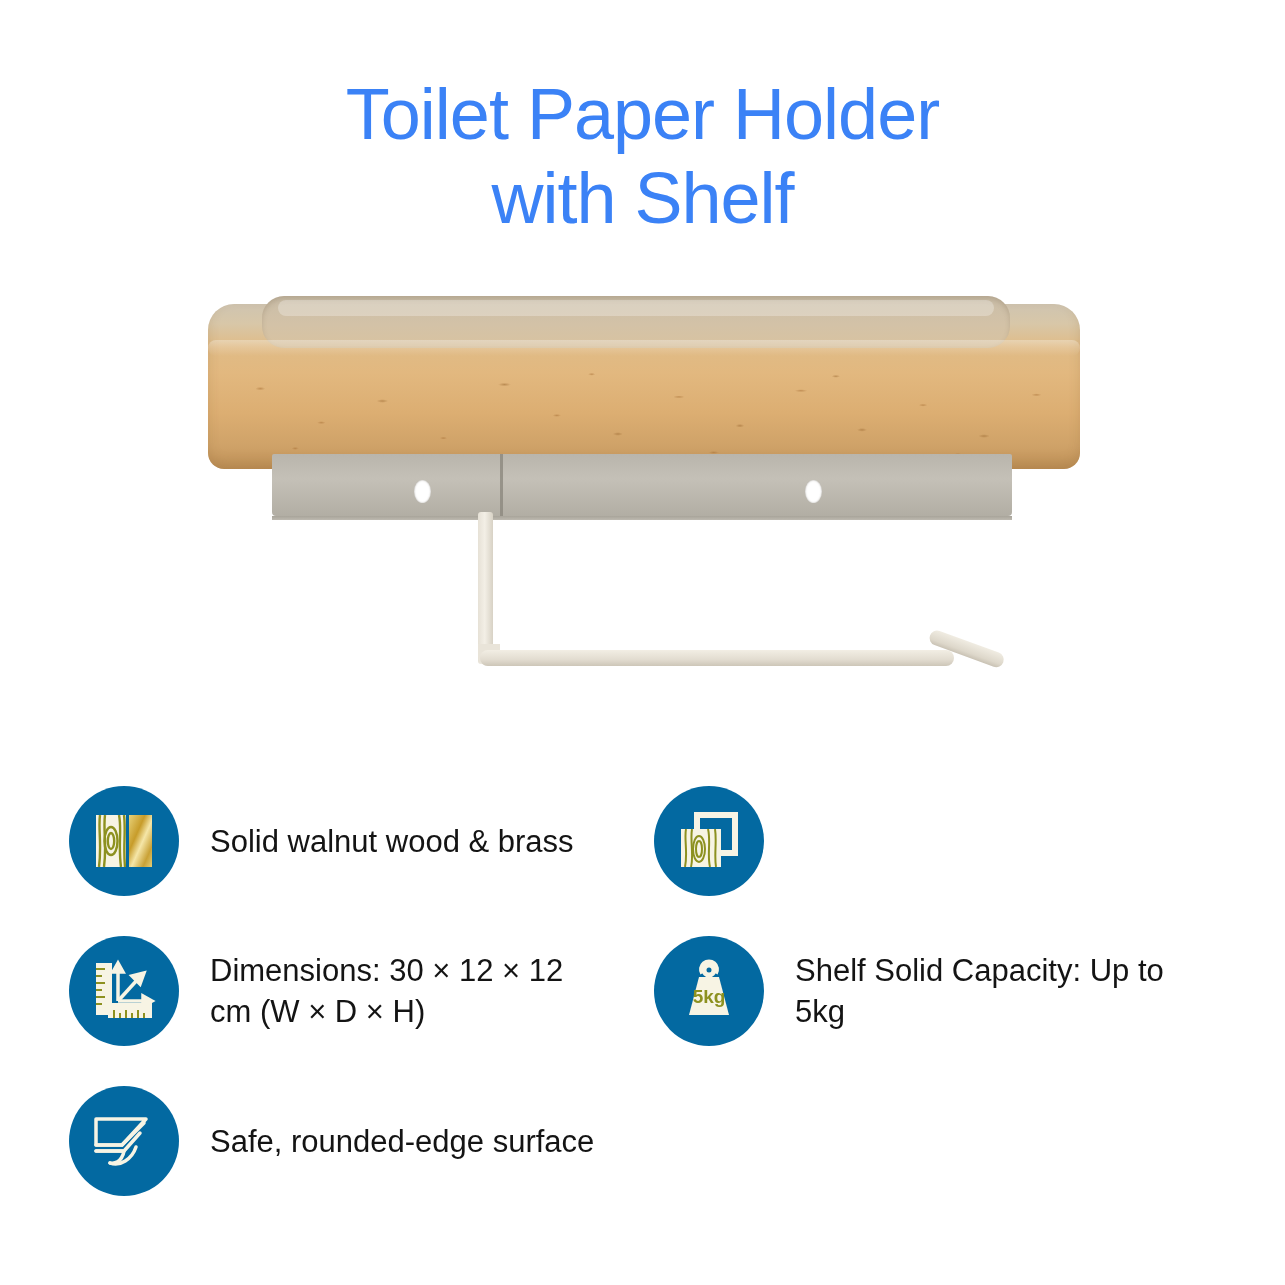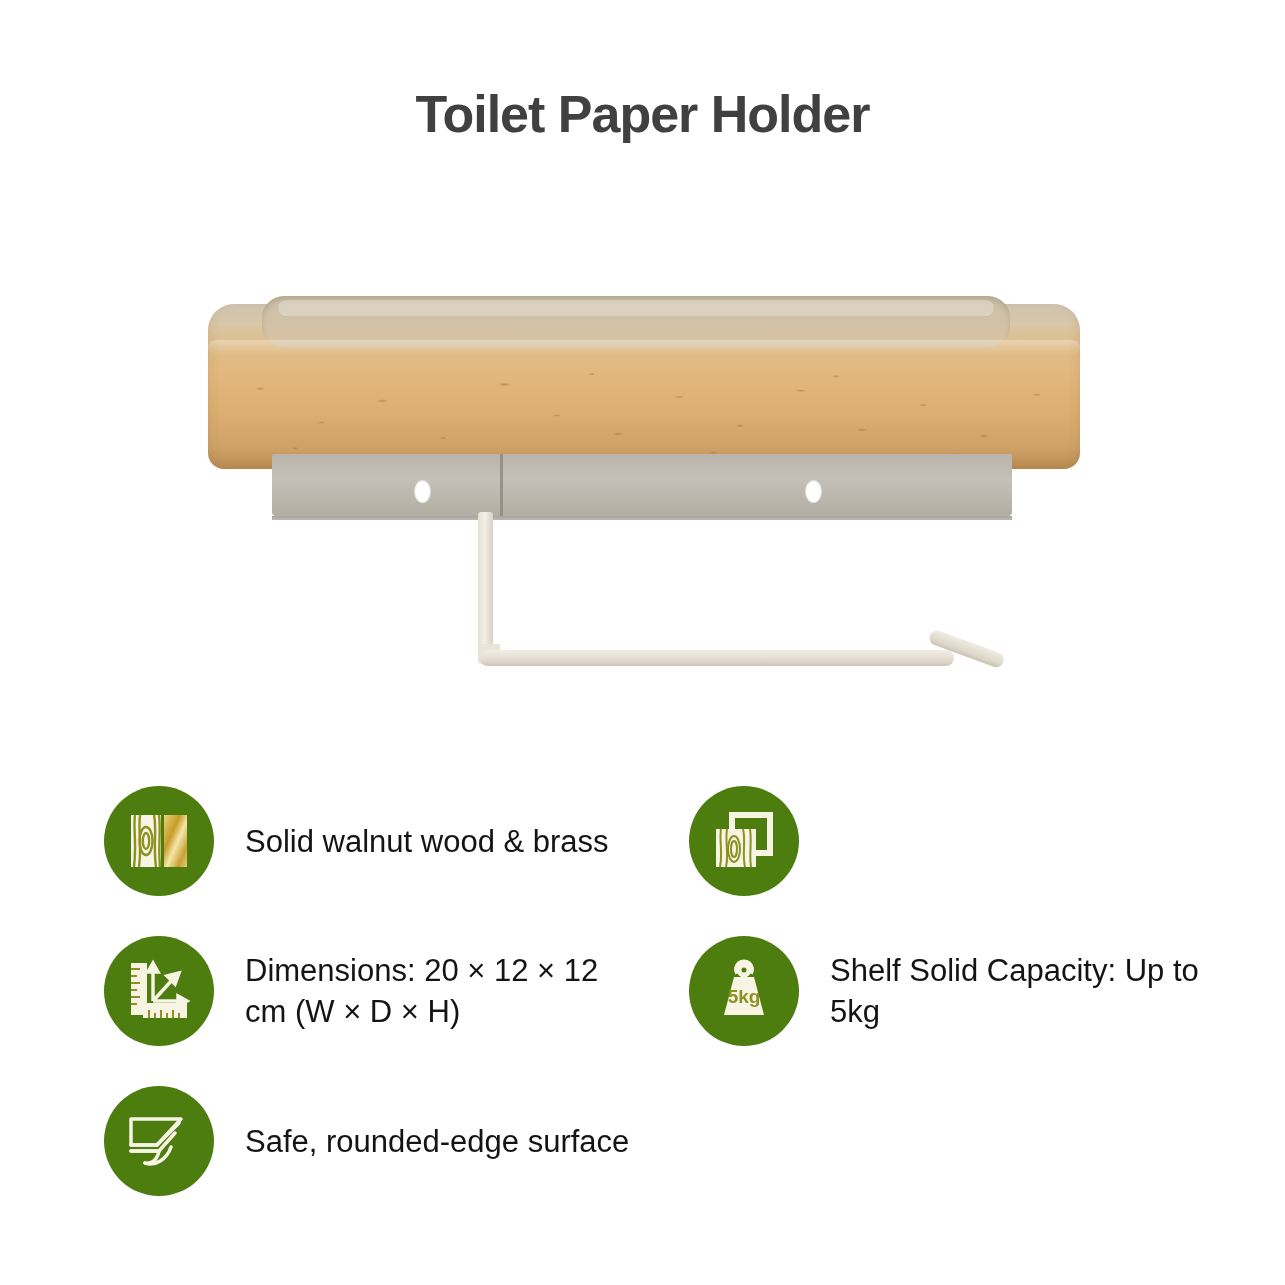--- a/index.html
+++ b/index.html
@@ -17,24 +17,24 @@
 
   
   .title-block {
     position: absolute;
     left: 0;
     top: 72px;
     width: 1285px;
     text-align: center;
   }
   .title-line {
-    font-size: 52px;
+    font-size: 72px;
     line-height: 84px;
-    font-weight: bold;
-    color: #404040;
+    font-weight: normal;
+    color: #3b82f6;
     letter-spacing: -1px;
   }
 
   
   .product-stage {
     position: absolute;
     left: 0;
     top: 288px;
     width: 1285px;
     height: 440px;
@@ -214,52 +214,53 @@
   
   .features {
     position: absolute;
     left: 0;
     top: 778px;
     width: 1282px;
     display: grid;
     grid-template-columns: 585px 585px;
     grid-column-gap: 0px;
     grid-row-gap: 24px;
-    padding-left: 104px;
+    padding-left: 69px;
     box-sizing: border-box;
   }
   .feature {
     display: flex;
     align-items: center;
     height: 126px;
   }
   .feature-badge {
     flex: 0 0 auto;
     width: 110px;
     height: 110px;
     border-radius: 50%;
-    background: #4d7c0f;
+    background: #0369a1;
     display: flex;
     align-items: center;
     justify-content: center;
   }
   .feature-badge svg { display: block; }
   .feature-text {
     margin-left: 31px;
     font-size: 31px;
     line-height: 41px;
     color: #141414;
     max-width: 385px;
   }
 </style>
 </head>
 <body>
 
 <div class="title-block">
   <div class="title-line">Toilet Paper Holder</div>
+  <div class="title-line">with Shelf</div>
 </div>
 
 <div class="product-stage">
   <div class="product">
 
     <div class="shelf-wood">
       <div class="shelf-grain"></div>
     </div>
     <div class="shelf-tray"></div>
     <div class="shelf-tray-hi"></div>
@@ -362,21 +363,21 @@
         <g stroke="#f7f4e4" stroke-width="3.5" fill="#f7f4e4">
           <line x1="30" y1="46" x2="30" y2="14"></line>
           <polygon points="30,8 25,17 35,17"></polygon>
           <line x1="30" y1="46" x2="58" y2="46"></line>
           <polygon points="64,46 55,41 55,51"></polygon>
           <line x1="30" y1="46" x2="50" y2="24"></line>
           <polygon points="56,18 44,21 52,29"></polygon>
         </g>
       </svg>
     </div>
-    <div class="feature-text">Dimensions: 20 × 12 × 12 cm (W × D × H)</div>
+    <div class="feature-text">Dimensions: 30 × 12 × 12 cm (W × D × H)</div>
   </div>
 
 
   <div class="feature">
     <div class="feature-badge">
       <svg width="72" height="72" viewBox="0 0 72 72">
         <path d="M30 18 A7 7 0 1 1 42 18" fill="none" stroke="#f7f4e4" stroke-width="6"></path>
         <circle cx="36" cy="15" r="5" fill="none" stroke="#f7f4e4" stroke-width="5"></circle>
         <path d="M26 22 L46 22 L56 60 L16 60 Z" fill="#f7f4e4"></path>
         <text x="36" y="48" text-anchor="middle" font-family="Liberation Sans, sans-serif" font-size="19" font-weight="bold" fill="#8d9120">5kg</text>

